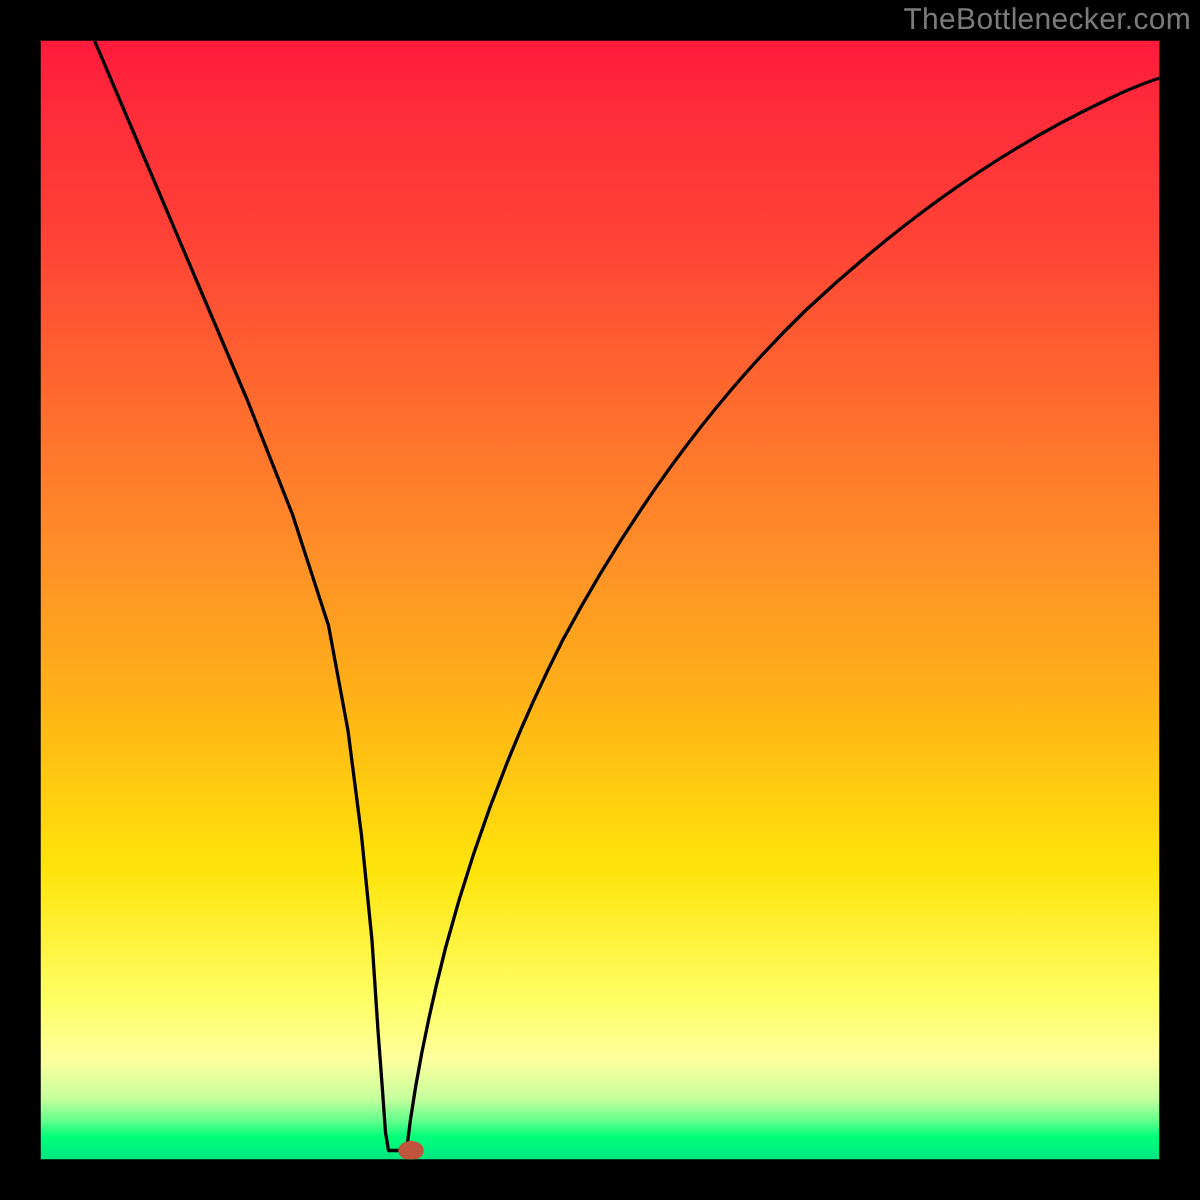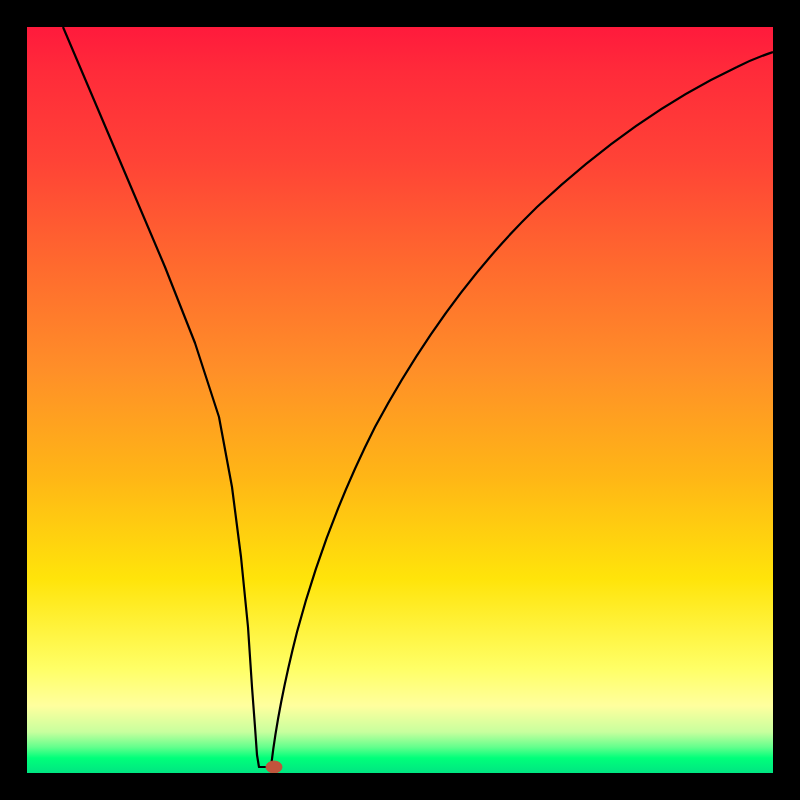--- a/index.html
+++ b/index.html
@@ -100,13 +100,14 @@
                C 248 705, 256 660, 270 605
                C 286 545, 310 475, 348 400
                C 392 318, 446 242, 510 180
                C 574 120, 642 72, 710 40
                C 722 34, 734 29, 746 25"></path>
 
       <ellipse class="red-dot" cx="247" cy="740" rx="8" ry="6"></ellipse>
     </svg>
   </div>
 
+  <div class="watermark">TheBottlenecker.com</div>
 </div>
 
 </body></html>

